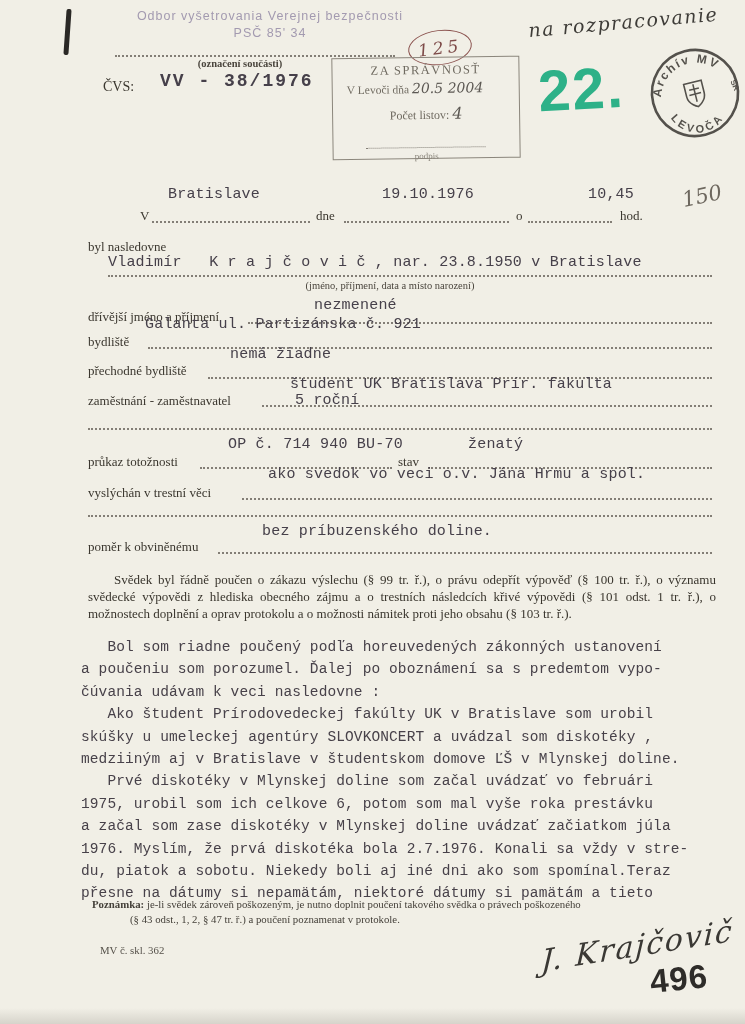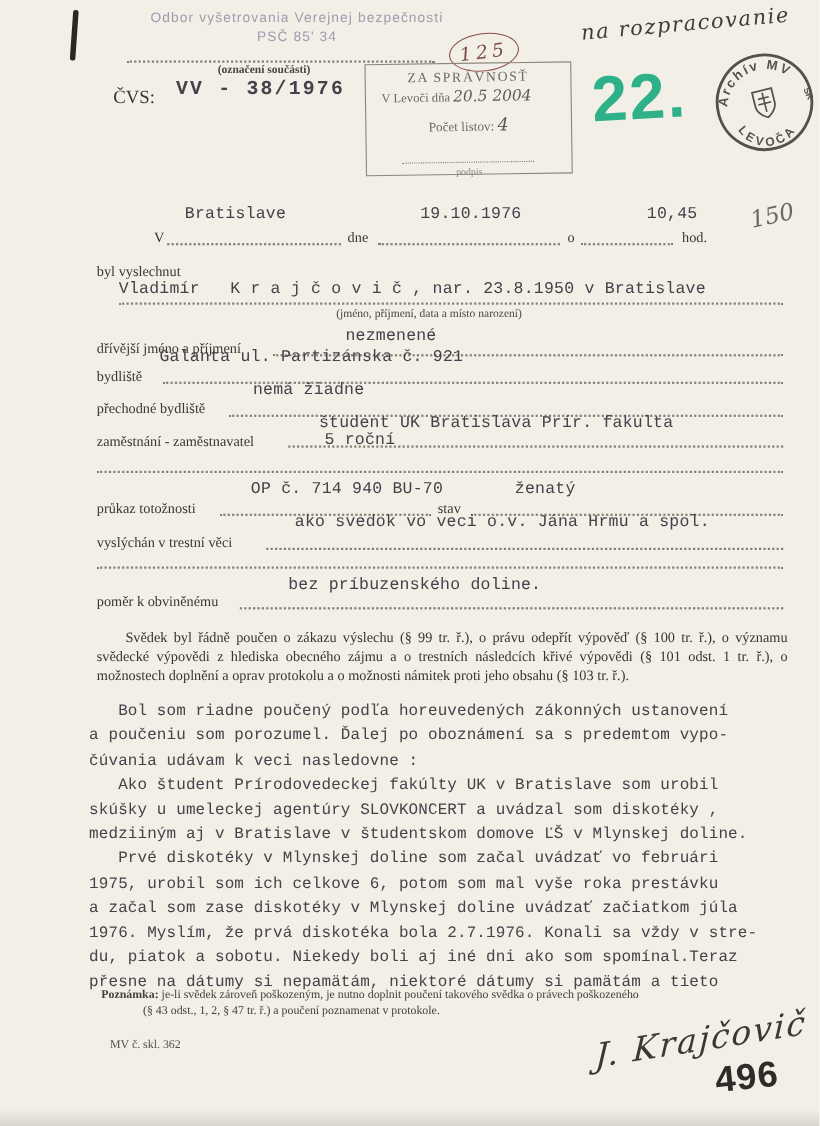--- a/index.html
+++ b/index.html
@@ -45,21 +45,21 @@
   <div class="abs" style="left:65px; top:9px; width:5px; height:46px; background:#2a2825; border-radius:2px; transform:rotate(4deg);"></div>
 
   <div class="abs faded-stamp" style="left:110px; top:8px; width:320px;">
     <div>Odbor vyšetrovania Verejnej bezpečnosti</div>
     <div>PSČ 85' 34</div>
   </div>
 
   <div class="abs dotline" style="left:115px; top:55px; width:280px;"></div>
   <div class="abs small-label" style="left:170px; top:58px; width:140px; text-align:center; font-weight:bold;">(označení součásti)</div>
 
-  <div class="abs label" style="left:103px; top:79px; font-size:17px;">ČVS:</div>
+  <div class="abs label" style="left:103px; top:79px; font-size:14px;">ČVS:</div>
   <div class="abs typed" style="left:160px; top:71px; font-size:18px; font-weight:bold; letter-spacing:2px;">VV - 38/1976</div>
 
   <div class="abs oval" style="left:408px; top:30px; width:62px; height:33px;">
     <span>125</span>
   </div>
 
   <div class="abs stamp-box" style="left:332px; top:57px; width:186px; height:100px;">
     <div class="sb-line" style="text-align:center; margin-top:5px; font-size:12.5px; letter-spacing:1.5px;">ZA SPRÁVNOSŤ</div>
     <div class="sb-line" style="margin-top:2px; margin-left:14px; font-size:11.5px;">
       <span>V Levoči dňa</span>
@@ -104,21 +104,21 @@
   <div class="abs label" style="left:140px; top:208px;">V</div>
   <div class="abs dotline" style="left:152px; top:221px; width:158px;"></div>
   <div class="abs label" style="left:316px; top:208px;">dne</div>
   <div class="abs dotline" style="left:344px; top:221px; width:165px;"></div>
   <div class="abs label" style="left:516px; top:208px;">o</div>
   <div class="abs dotline" style="left:528px; top:221px; width:84px;"></div>
   <div class="abs label" style="left:620px; top:208px;">hod.</div>
 
   <div class="abs hand pencil" style="left:682px; top:184px; font-size:21px; transform:rotate(-12deg);">150</div>
 
-  <div class="abs label" style="left:88px; top:239px;">byl vyslechnut</div>
+  <div class="abs label" style="left:88px; top:239px;">byl nasledovne</div>
   <div class="abs typed" style="left:108px; top:254px;">Vladimír   K r a j č o v i č , nar. 23.8.1950 v Bratislave</div>
   <div class="abs dotline" style="left:108px; top:275px; width:604px;"></div>
   <div class="abs small-label" style="left:240px; top:280px; width:300px; text-align:center;">(jméno, příjmení, data a místo narození)</div>
 
   <div class="abs typed" style="left:314px; top:297px;">nezmenené</div>
   <div class="abs label" style="left:88px; top:309px;">dřívější jméno a příjmení</div>
   <div class="abs dotline" style="left:248px; top:322px; width:464px;"></div>
 
   <div class="abs typed" style="left:145px; top:316px;">Galanta ul. Partizánska č. 921</div>
   <div class="abs label" style="left:88px; top:334px;">bydliště</div>

